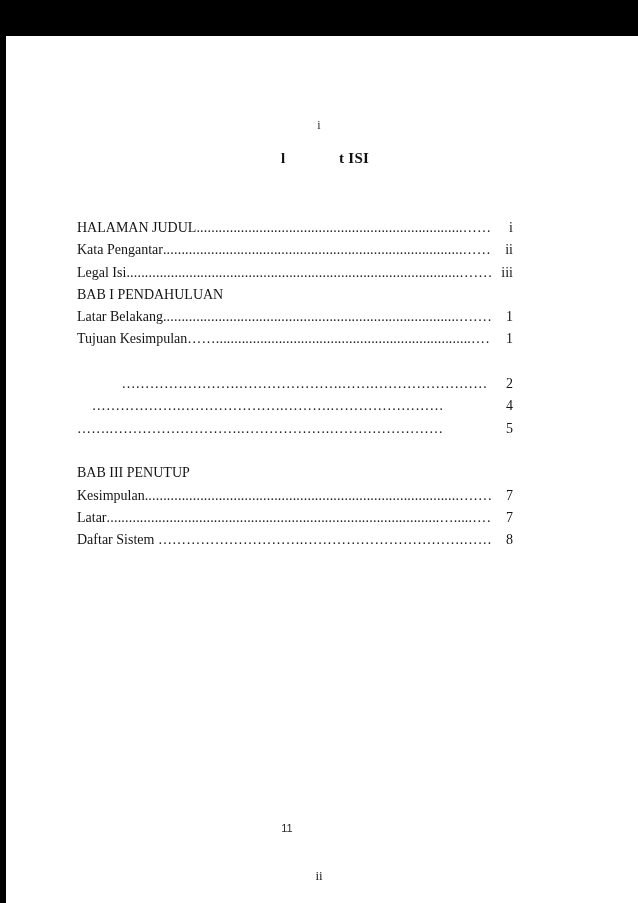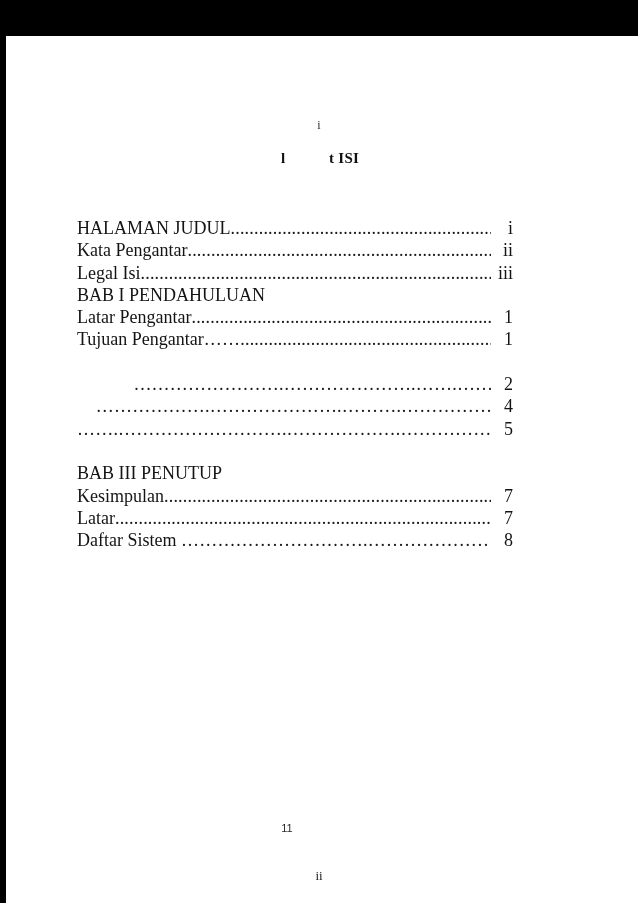--- a/index.html
+++ b/index.html
@@ -10,25 +10,25 @@
   .bar-top{position:absolute;left:0;top:0;width:638px;height:36px;background:#000000;}
   .bar-left{position:absolute;left:0;top:0;width:6px;height:903px;background:#000000;}
   .marker-top{
     position:absolute;left:0;top:119px;width:638px;text-align:center;
     font-size:12px;line-height:12px;color:#2a2a2a;
   }
   .title-frag{
     position:absolute;top:150px;font-size:15px;line-height:16px;font-weight:bold;color:#111111;
   }
   .frag-left{left:281px;}
-  .frag-right{left:329px;letter-spacing:0.3px;}
+  .frag-right{left:339px;letter-spacing:0.3px;}
   .toc{position:absolute;left:77px;top:217px;width:436px;}
   .toc-row{
     display:flex;align-items:flex-start;height:22.3px;line-height:22.3px;
-    font-size:18px;white-space:pre;
+    font-size:14px;white-space:pre;
   }
   .toc-row.spacer{height:22.3px;}
   .toc-label{white-space:pre;flex:0 0 auto;}
   .toc-leader{
     flex:1 1 0;min-width:0;overflow:hidden;white-space:pre;
     letter-spacing:0.2px;color:#1c1c1c;
   }
   .toc-page{flex:0 0 auto;width:22px;text-align:right;white-space:pre;}
   .footer-num{
     position:absolute;left:0;top:822px;width:574px;text-align:center;
@@ -49,22 +49,22 @@
   <div class="marker-top">i</div>
 
   <div class="title-frag frag-left">l</div>
   <div class="title-frag frag-right">t ISI</div>
 
   <div class="toc" id="toc">
       <div class="toc-row"><span class="toc-label">HALAMAN JUDUL</span><span class="toc-leader">........................................................................……………………</span><span class="toc-page">i</span></div>
       <div class="toc-row"><span class="toc-label">Kata Pengantar</span><span class="toc-leader">.................................................................................……………………</span><span class="toc-page">ii</span></div>
       <div class="toc-row"><span class="toc-label">Legal Isi</span><span class="toc-leader">..........................................................................................……………………</span><span class="toc-page">iii</span></div>
       <div class="toc-row"><span class="toc-label">BAB I PENDAHULUAN</span></div>
-      <div class="toc-row"><span class="toc-label">Latar Pengantar</span><span class="toc-leader">................................................................................……………………</span><span class="toc-page">1</span></div>
-      <div class="toc-row"><span class="toc-label">Tujuan Pengantar</span><span class="toc-leader">…….....................................................................……………………</span><span class="toc-page">1</span></div>
+      <div class="toc-row"><span class="toc-label">Latar Belakang</span><span class="toc-leader">................................................................................……………………</span><span class="toc-page">1</span></div>
+      <div class="toc-row"><span class="toc-label">Tujuan Kesimpulan</span><span class="toc-leader">…….....................................................................……………………</span><span class="toc-page">1</span></div>
       <div class="toc-row spacer"></div>
       <div class="toc-row"><span class="toc-leader">            …………………….………………….…….……………………</span><span class="toc-page">2</span></div>
       <div class="toc-row"><span class="toc-leader">    ……………….………………….……….……………………</span><span class="toc-page">4</span></div>
       <div class="toc-row"><span class="toc-leader">…….……………………….……………….……………………</span><span class="toc-page">5</span></div>
       <div class="toc-row spacer"></div>
       <div class="toc-row"><span class="toc-label">BAB III PENUTUP</span></div>
       <div class="toc-row"><span class="toc-label">Kesimpulan</span><span class="toc-leader">.....................................................................................……………………</span><span class="toc-page">7</span></div>
       <div class="toc-row"><span class="toc-label">Latar</span><span class="toc-leader">..........................................................................................….....……………………</span><span class="toc-page">7</span></div>
       <div class="toc-row"><span class="toc-label">Daftar Sistem </span><span class="toc-leader">………………………….…………………………….………..……………………</span><span class="toc-page">8</span></div>
     </div>

